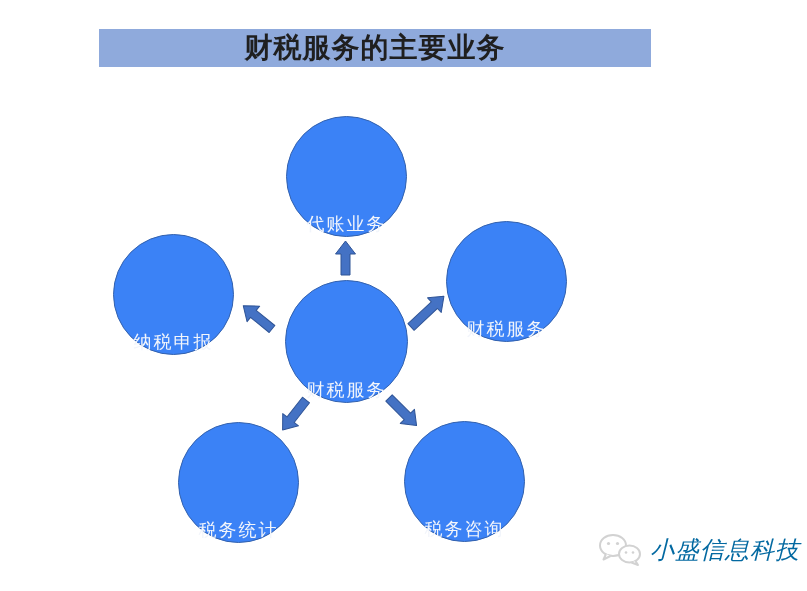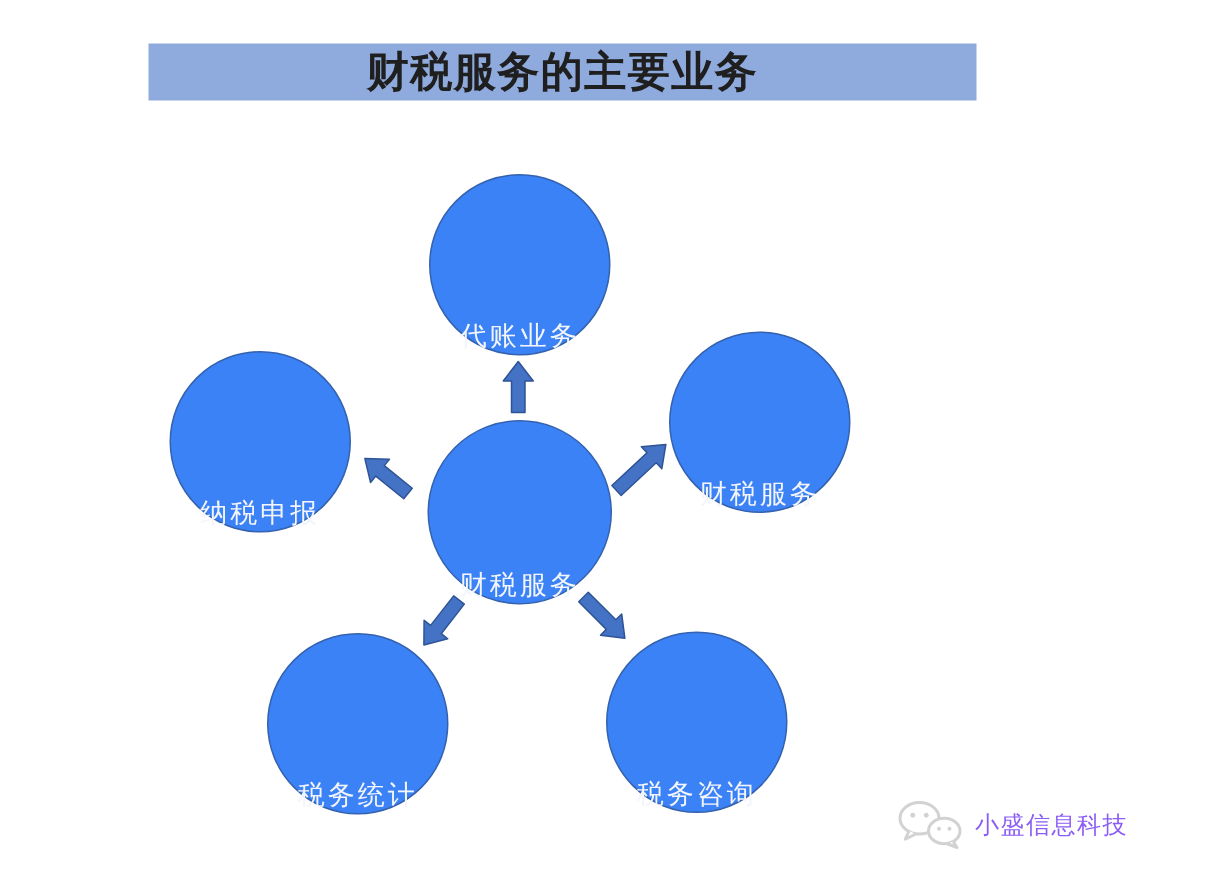--- a/index.html
+++ b/index.html
@@ -78,24 +78,25 @@
   
   .watermark {
     position: absolute;
     left: 598px;
     top: 533px;
     display: flex;
     align-items: center;
     gap: 6px;
   }
   .watermark-text {
-    font-size: 16px;
-    color: #8b5cf6;
+    font-size: 24px;
+    color: #0369a1;
     letter-spacing: 1px;
     white-space: nowrap;
+    font-style: italic;
   }
   .wechat-icon { display: block; }
 </style>
 </head>
 <body>
 
 <div class="stage">
 
   <div class="banner">
     <span class="banner-title">财税服务的主要业务</span>

